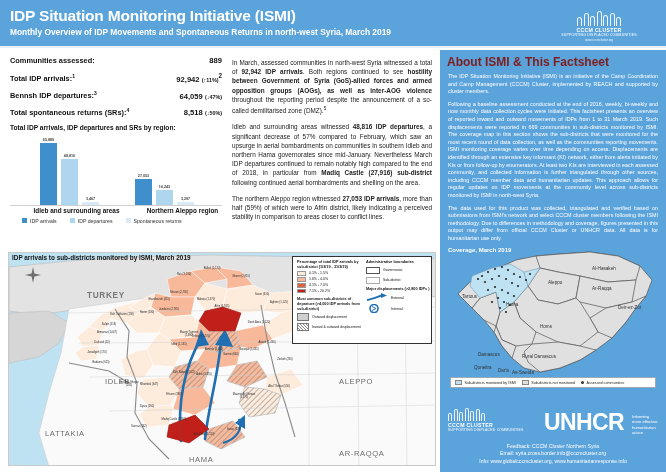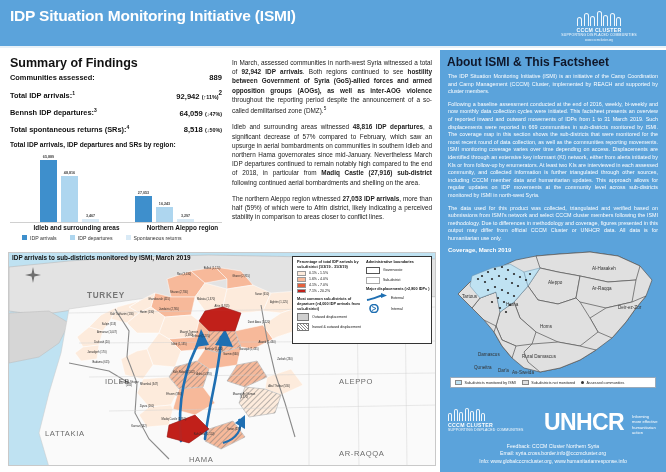--- a/index.html
+++ b/index.html
@@ -66,21 +66,21 @@
 
   
   .narr { position:absolute; left:232px; top:58px; width:200px;
           font-size:6.4px; line-height:9.2px; color:#1a1a1a; text-align:justify;}
   .narr p { margin-bottom:7px; }
   .narr b { font-weight:bold; }
   .narr sup { font-size:4.6px; }
 
   
   .about { position:absolute; left:440px; top:50px; width:226px; height:422px; background:#5BA3DB; }
-  .about h3 { color:#0f172a; font-size:12px; font-weight:bold; margin:5px 0 4px 7px; }
+  .about h3 { color:#7f1d1d; font-size:12px; font-weight:bold; margin:5px 0 4px 7px; }
   .about p { color:#fff; font-size:5.4px; line-height:7.6px; margin:0 8px 5px 8px; text-align:justify;}
   .about .cov { color:#fff; font-size:6px; font-weight:bold; margin:1px 8px 0 8px;}
 
   
   .syria-map { position:absolute; left:0; top:196px; width:226px; height:130px; }
   .syria-map svg { display:block; }
   .syria-legend { position:absolute; left:10px; top:327px; width:206px; height:11px;
                   background:#fff; border:.6px solid #9ab; display:flex; align-items:center;
                   padding:0 4px; gap:6px; }
   .syria-legend div { display:flex; align-items:center; gap:2.5px; font-size:3.7px; color:#222;}
@@ -121,39 +121,39 @@
   .ml-sw.hatch { background:repeating-linear-gradient(45deg,#fff 0 1.2px,#888 1.2px 2px);}
   .ml-arrow { width:22px; height:9px; display:block;}
 </style>
 </head>
 <body>
 
 <div class="page">
 
   <div class="header">
     <h1>IDP Situation Monitoring Initiative (ISMI)</h1>
+    <h2>Monthly Overview of IDP Movements and Spontaneous Returns in north-west Syria, March 2019</h2>
     <div class="header-logo">
       <div class="cccm-people">
         <i style="height:9px"></i>
           <i style="height:13px"></i>
           <i style="height:10px"></i>
           <i style="height:15px"></i>
           <i style="height:11px"></i>
           <i style="height:13px"></i>
           <i style="height:9px"></i>
       </div>
       <div class="cccm-txt">CCCM CLUSTER</div>
       <div class="cccm-sub">SUPPORTING DISPLACED COMMUNITIES</div>
       <div class="cccm-url">www.cccmcluster.org</div>
     </div>
   </div>
   <div class="hdr-rule"></div>
 
   <div class="summary">
-    <h3>Summary of Findings</h3>
 
     <div class="srow first">
       <span class="lbl">Communities assessed:</span>
       <span class="val">889</span>
     </div>
 
     <div class="srow">
       <span class="lbl"><span>Total IDP arrivals:</span><sup>1</sup></span>
       <span class="val"><span>92,942</span> <span class="pct">(↑11%)</span><sup class="pct">2</sup></span>
     </div>

